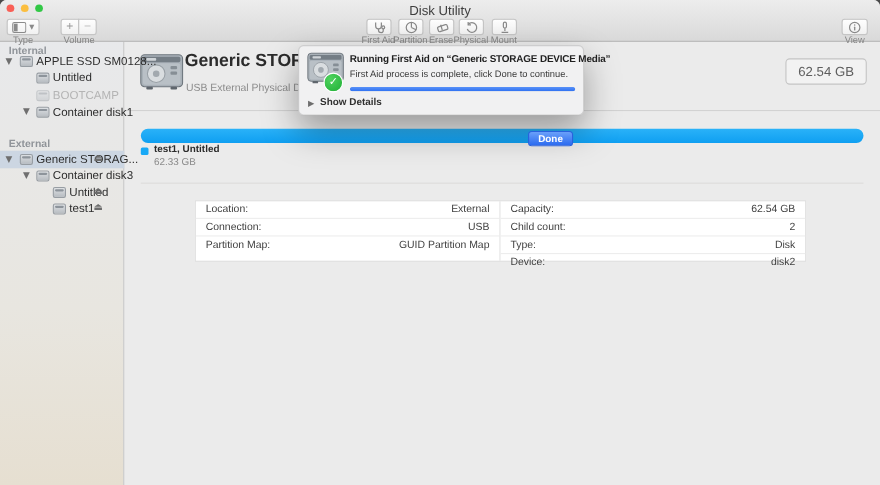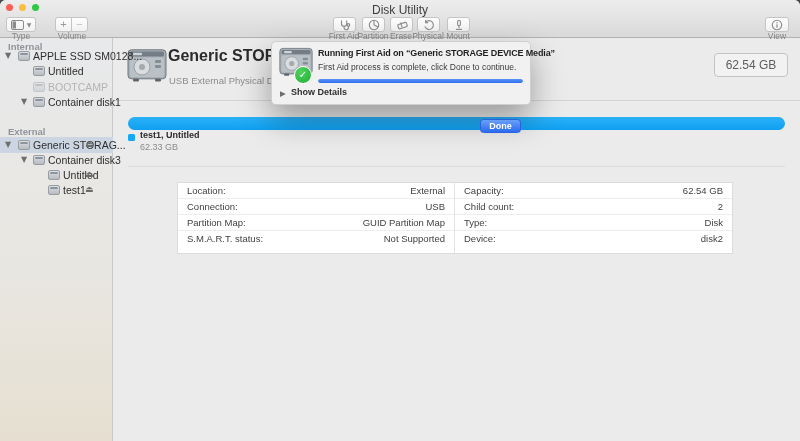--- a/index.html
+++ b/index.html
@@ -41,21 +41,21 @@
   .size-box { position:absolute; left:601px; top:15px; width:74px; height:24px; border:1px solid #c4c4c4;
     border-radius:4px; background:rgba(255,255,255,.35); font-size:12px; color:#5e5e5e; text-align:center; line-height:22px; }
   .hdiv { position:absolute; left:0; right:0; top:62px; height:1px; background:#d2d2d2; }
   .vbar { position:absolute; left:15px; top:79px; width:657px; height:13px; border-radius:6.5px;
     background:linear-gradient(#2ab2f8,#0f9ff1); }
   .leg-sq { position:absolute; left:15px; top:96px; width:7px; height:7px; border-radius:1.5px; background:#18a9f6; }
   .leg-name { position:absolute; left:27px; top:92px; font-size:9px; font-weight:700; color:#2b2b2b; }
   .leg-size { position:absolute; left:27px; top:104px; font-size:9px; color:#8b8b8b; }
   .hdiv2 { position:absolute; left:15px; width:657px; top:128px; height:1px; background:#dddcdb; }
 
-  .dtable { position:absolute; left:64px; top:144px; width:556px; height:72px; background:#fff; border:1px solid #dcdcdc; }
+  .dtable { position:absolute; left:64px; top:144px; width:556px; height:56px; background:#fff; border:1px solid #dcdcdc; }
   .dcol { position:absolute; top:0; height:64px; }
   .dcol.l { left:0; width:276px; }
   .dcol.r { left:277px; width:277px; }
   .vsep { position:absolute; left:276px; top:0; bottom:0; width:1px; background:#e3e3e3; }
   .drow { position:relative; height:16px; padding:0 9px; font-size:9.5px; color:#3f3f3f; line-height:16px; border-bottom:1px solid #ededed; }
   .drow:last-child { border-bottom:none; }
   .dlab { float:left; }
   .dval { float:right; }
 
   
@@ -248,24 +248,20 @@
           <span class="dlab">Location:</span>
           <span class="dval">External</span>
         </div>
         <div class="drow">
           <span class="dlab">Connection:</span>
           <span class="dval">USB</span>
         </div>
         <div class="drow">
           <span class="dlab">Partition Map:</span>
           <span class="dval">GUID Partition Map</span>
-        </div>
-        <div class="drow">
-          <span class="dlab">S.M.A.R.T. status:</span>
-          <span class="dval">Not Supported</span>
         </div>
       </div>
       <div class="vsep"></div>
       <div class="dcol r">
         <div class="drow">
           <span class="dlab">Capacity:</span>
           <span class="dval">62.54 GB</span>
         </div>
         <div class="drow">
           <span class="dlab">Child count:</span>

